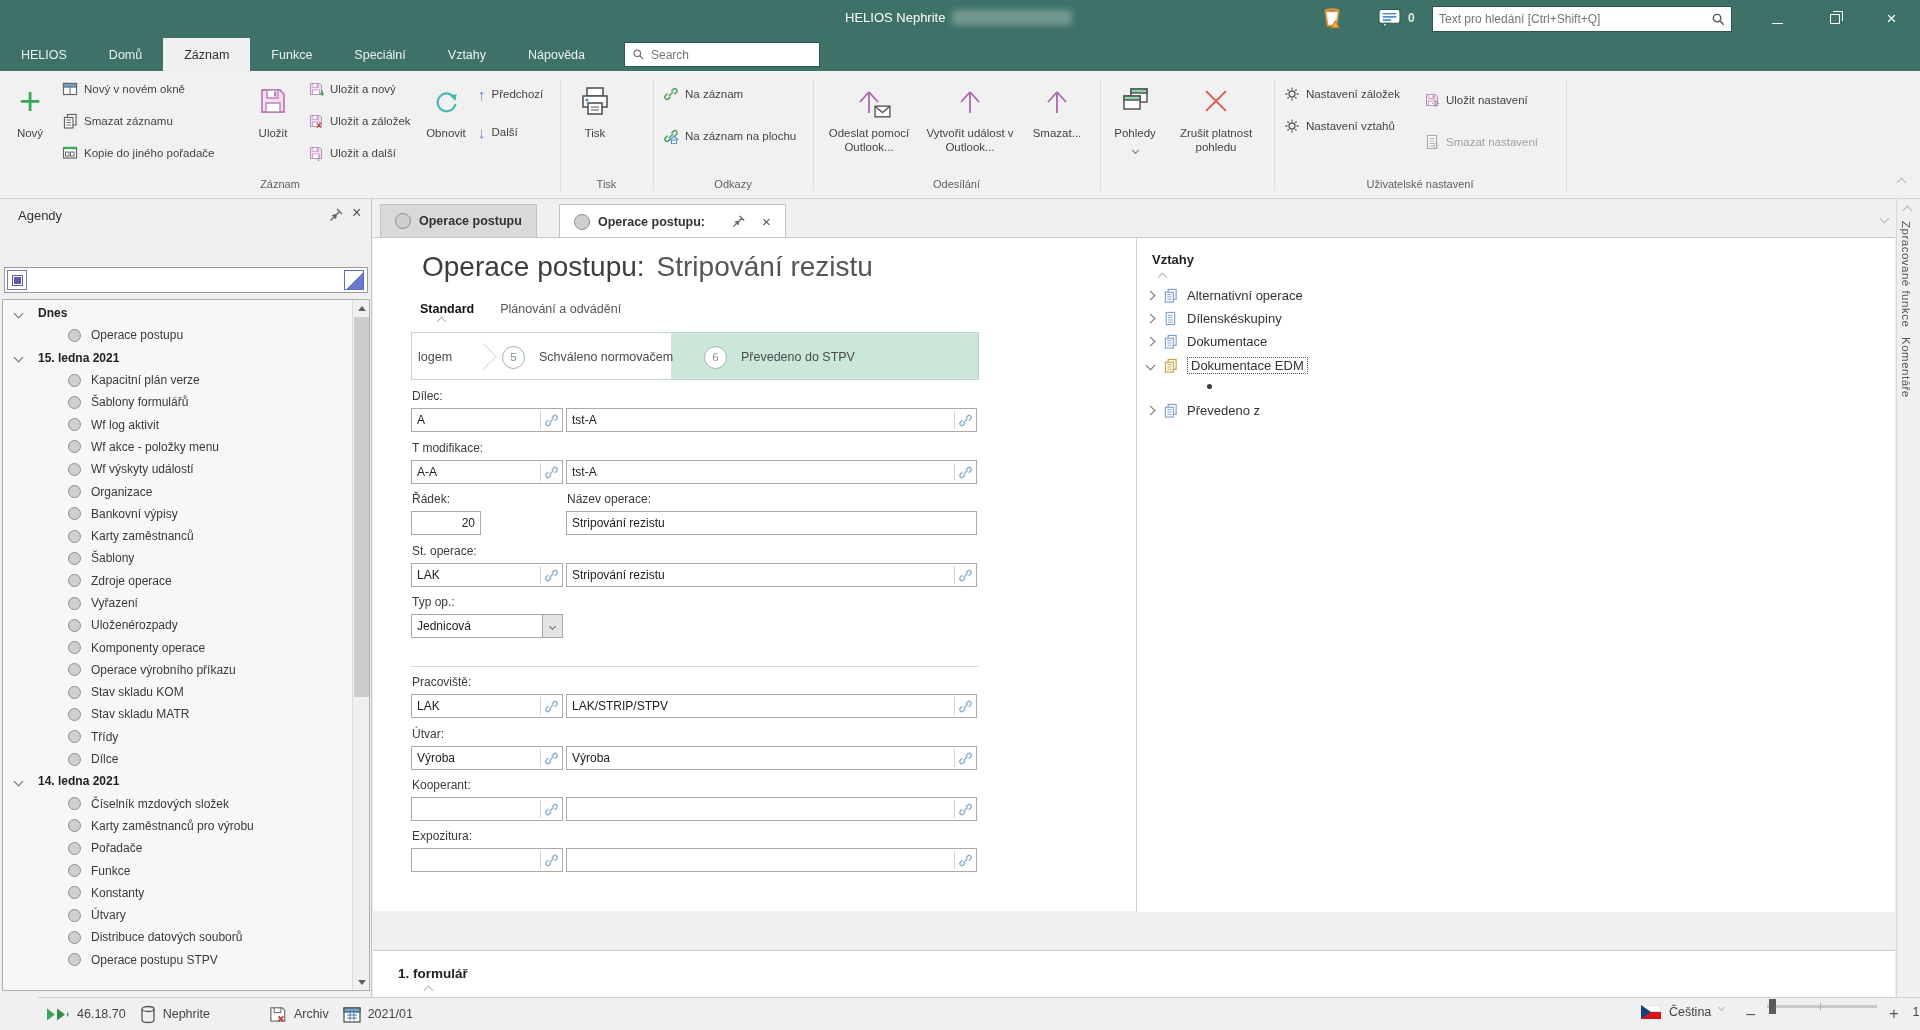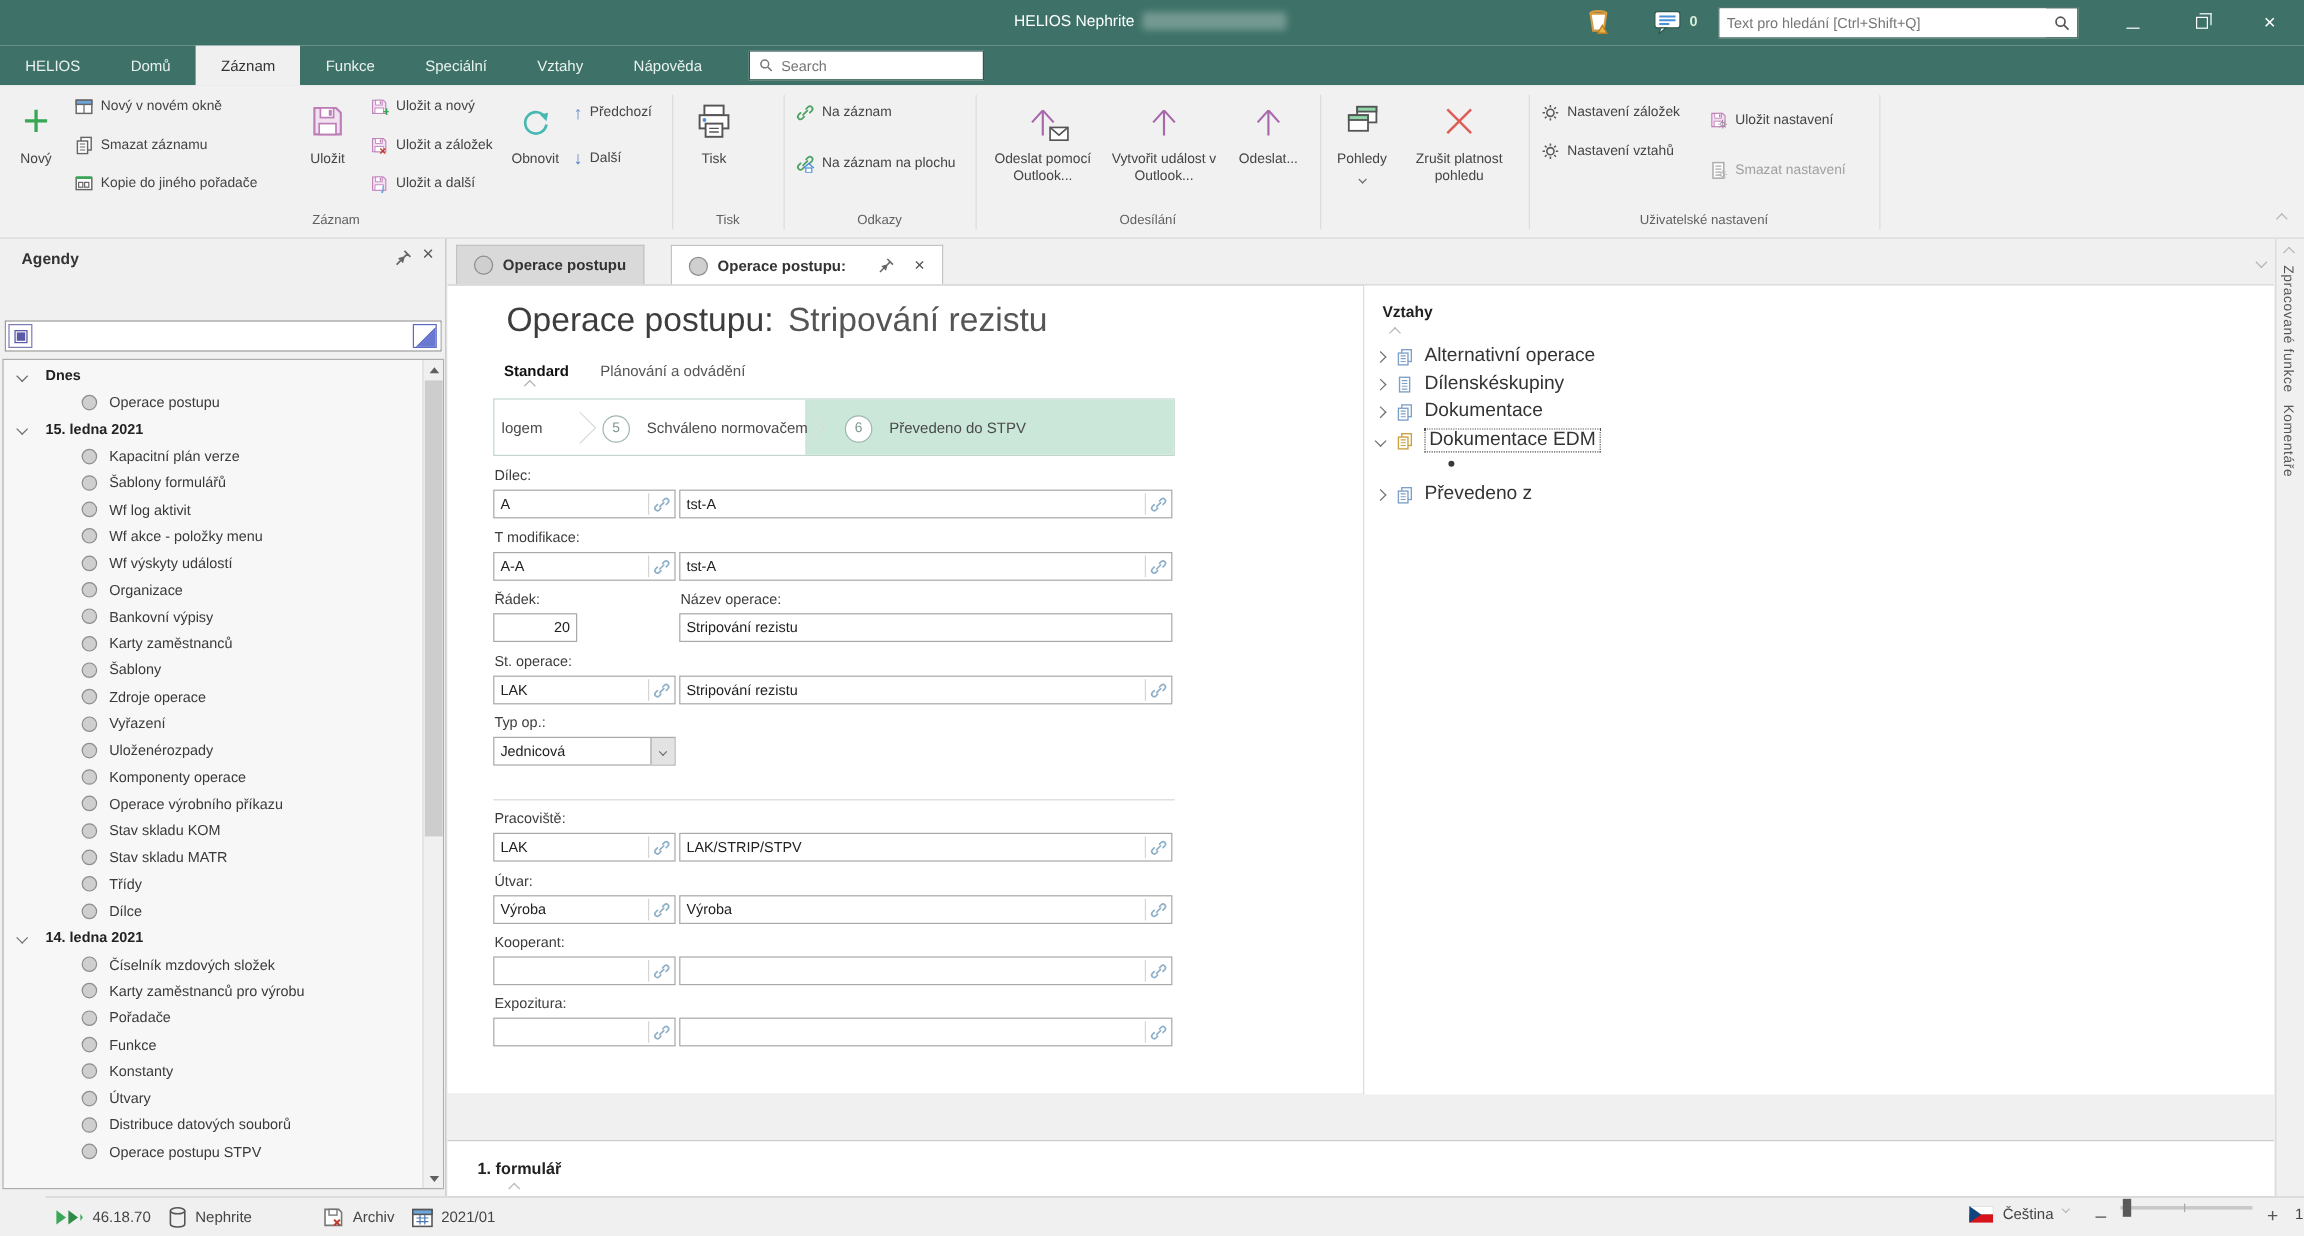--- a/index.html
+++ b/index.html
@@ -51,21 +51,21 @@
   .chev.u { transform:rotate(-135deg); }
   .chev.lt { border-color:#b5b5b5; }
   .circ { display:inline-block; width:13px; height:13px; border-radius:50%; background:#cfcfcf; border:1px solid #8d8d8d; }
 
   
   .content { position:absolute; left:0; top:199px; width:1920px; height:798px; background:#f0f0f0; }
 
   
   .leftpanel { position:absolute; left:0; top:0; width:372px; height:798px; background:#f0f0f0; border-right:1px solid #c4c4c4; }
   .lp-header { position:absolute; left:0; top:2px; width:372px; height:28px; display:flex; align-items:center; }
-  .lp-title { font-weight:bold; font-size:13px; color:#333; margin-left:18px; }
+  .lp-title { font-weight:normal; font-size:13px; color:#333; margin-left:18px; }
   .lp-pin { position:absolute; left:328px; top:6px; width:16px; height:16px; color:#666; }
   .lp-x { position:absolute; left:352px; top:3px; font-size:16px; color:#555; }
   .lp-tabs { position:absolute; left:0; top:36px; width:372px; height:26px; display:flex; font-size:12.5px; color:#555; }
   .lp-tab { padding:4px 0; margin-left:27px; position:relative; }
   .lp-tab.active { font-weight:bold; color:#222; letter-spacing:.5px; }
   .lp-tab.active .tabmark { position:absolute; left:50%; bottom:-7px; margin-left:-5px; }
   .lp-filter { position:absolute; left:4px; top:68px; width:364px; height:26px; background:#fff; border:1px solid #9a9a9a; display:flex; align-items:center; }
   .lf-left { width:20px; height:20px; margin:0 2px; border:1px solid #7b7bb4; display:flex; align-items:center; justify-content:center; }
   .lf-left i { display:block; width:9px; height:9px; background:#5a5aa8; border:1px solid #fff; outline:1px solid #5a5aa8; }
   .lf-right { position:absolute; right:3px; width:20px; height:20px; border:1px solid #5a6ac8; background:linear-gradient(135deg,#ffffff 55%,#6a79cf 55%); }
@@ -124,21 +124,21 @@
   .lc1{left:3px} .lc2{left:158px}
   .vscroll { position:absolute; left:735px; top:60px; width:18px; height:612px; background:#f2f2f2; border:1px solid #e0e0e0; }
   .vs-up { top:1px; } .vs-dn { bottom:1px; top:auto; }
   .tri-u { width:0; height:0; border-left:4px solid transparent; border-right:4px solid transparent; border-bottom:5px solid #606060; }
   .tri-d { width:0; height:0; border-left:4px solid transparent; border-right:4px solid transparent; border-top:5px solid #606060; }
 
   
   .vztahy { position:absolute; left:764px; top:0; width:758px; height:674px; background:#fff; }
   .vz-title { position:absolute; left:15px; top:14px; font-weight:bold; font-size:13px; color:#222; }
   .vz-mark { position:absolute; left:22px; top:36px; }
-  .vz-row { position:absolute; left:10px; display:flex; align-items:center; gap:9px; font-size:16px; color:#333; }
+  .vz-row { position:absolute; left:10px; display:flex; align-items:center; gap:9px; font-size:13px; color:#333; }
   .vz-row .ic { width:15px; height:15px; flex:none; }
   .vz-row .ic.blue { color:#7d9fc8; }
   .vz-row .ic.yellow { color:#c9a23f; }
   .vz-focus { border:1px dotted #555; padding:0 3px; }
   .vz-bullet { position:absolute; left:70px; width:5px; height:5px; border-radius:50%; background:#3a3a3a; }
 
   
   .bottomsec { position:absolute; left:0; top:712px; width:1522px; height:86px; background:#fff; border-top:1px solid #cccccc; }
   .bs-title { position:absolute; left:25px; top:15px; font-weight:bold; font-size:13.5px; color:#222; }
   .bs-mark { position:absolute; left:52px; top:36px; }
@@ -456,21 +456,21 @@
         </svg>
       </div>
     <div>Vytvořit událost v Outlook...</div>
   </div>
   <div class="bigbtn" style="left:1022px;width:70px">
     <div class="bicon">
         <svg style="width:32px;height:32px">
           <use href="#i-send"></use>
         </svg>
       </div>
-    <div>Odeslat...</div>
+    <div>Smazat...</div>
   </div>
   <div class="rsep" style="left:1100px"></div>
 
   <div class="bigbtn" style="left:1106px;width:58px">
     <div class="bicon">
         <svg style="width:32px;height:32px">
           <use href="#i-views"></use>
         </svg>
       </div>
     <div>Pohledy</div>

